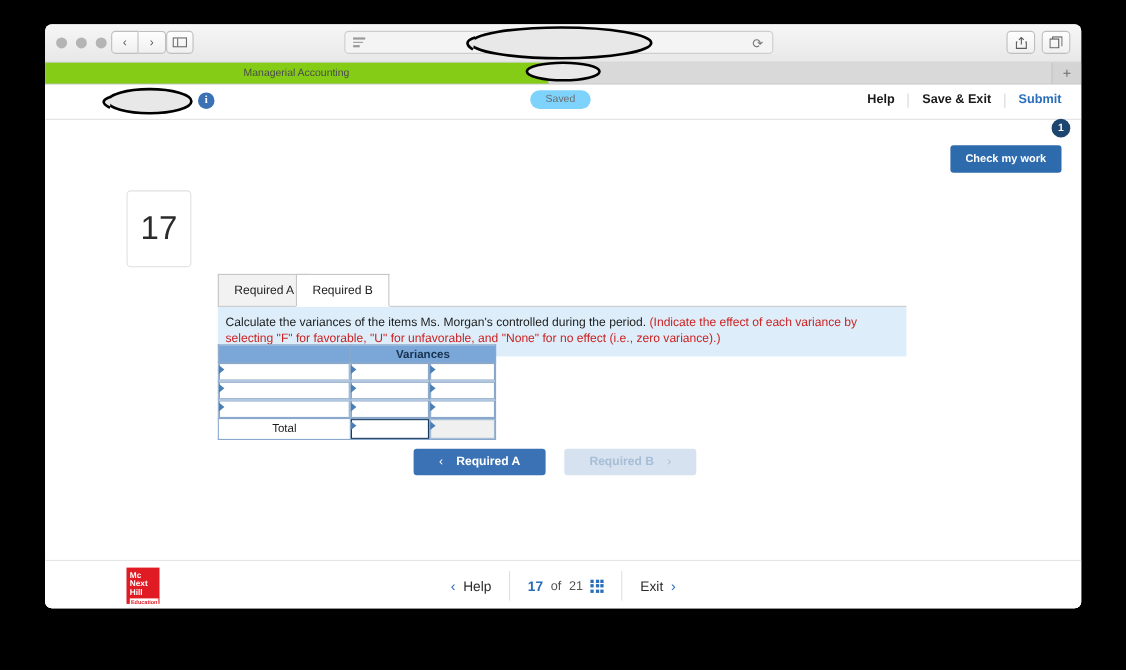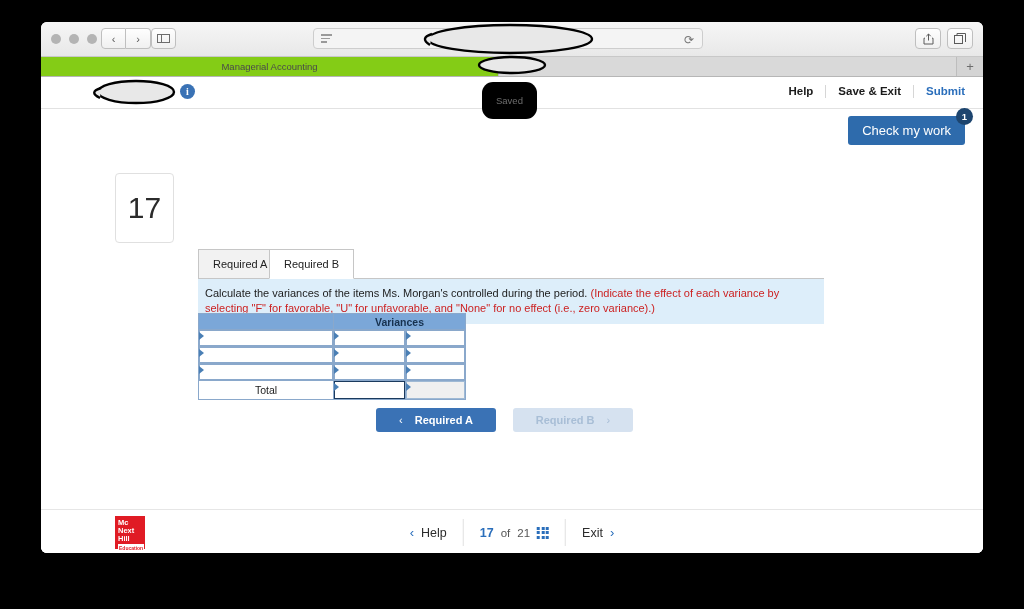--- a/index.html
+++ b/index.html
@@ -206,23 +206,23 @@
     font-weight: bold;
     font-family: "Liberation Serif", serif;
     display: flex;
     align-items: center;
     justify-content: center;
   }
   .saved-pill {
     position: absolute;
     left: 441px;
     top: 5px;
-    padding: 13px 14px;
+    padding: 3px 14px;
     border-radius: 11px;
-    background: #000000;
+    background: #7dd3fc;
     color: #6e6e6e;
     font-size: 9.5px;
   }
   .header-links {
     position: absolute;
     right: 18px;
     top: 8px;
     display: flex;
     align-items: center;
     font-size: 11.5px;
@@ -245,25 +245,25 @@
   .check-wrap {
     position: absolute;
     right: 18px;
     top: 39px;
     width: 0;
     height: 0;
   }
   .check-btn {
     position: absolute;
     right: 0;
-    top: 0;
+    top: 16px;
     background: #2e6bac;
     color: #ffffff;
-    font-size: 13px;
-    font-weight: normal;
+    font-size: 10px;
+    font-weight: bold;
     padding: 7px 14px;
     border-radius: 3px;
     white-space: nowrap;
   }
   .check-badge {
     position: absolute;
     right: -8px;
     top: -8px;
     width: 17px;
     height: 17px;
@@ -378,21 +378,21 @@
     padding: 0;
   }
   .ans-table th {
     background: #7ba7d8;
     color: #16314f;
     font-size: 10.5px;
     font-weight: bold;
     height: 16px;
     text-align: center;
   }
-  .col-label { width: 135px; }
+  .col-label { width: 120px; }
   .col-a     { width:  72px; }
   .col-b     { width:  60px; }
   .ans-row td { height: 17px; }
   .cell-input {
     position: relative;
     background: #ffffff;
     height: 100%;
     width: 100%;
     box-sizing: border-box;
     border: 1px solid #8aa8cb;

